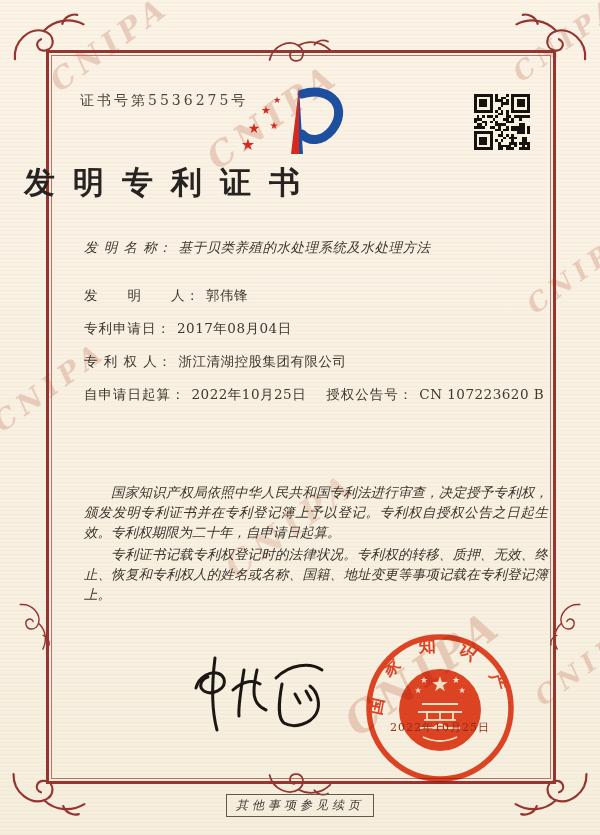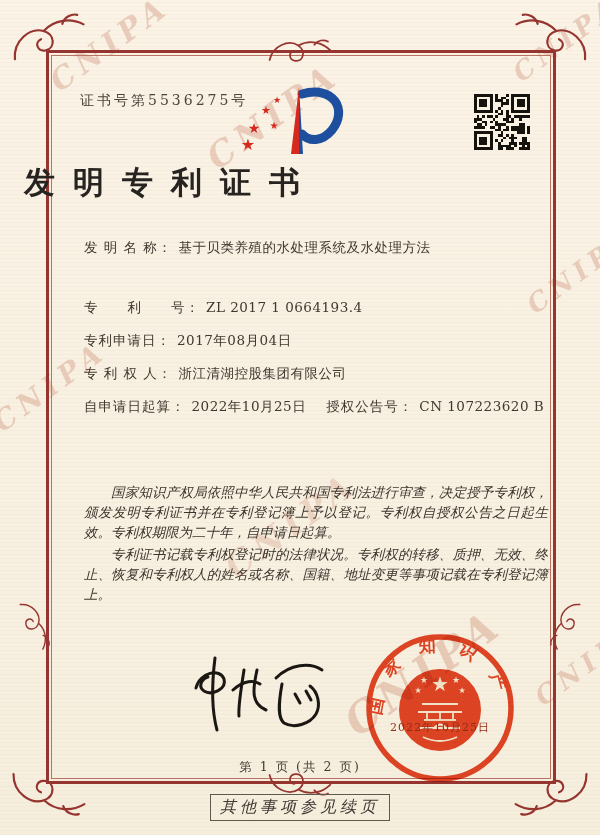--- a/index.html
+++ b/index.html
@@ -39,41 +39,41 @@
   .logo{position:absolute; left:236px; top:84px; z-index:3;}
   .qr{position:absolute; left:474px; top:94px; z-index:3; shape-rendering:crispEdges;}
   .title{
     position:absolute; left:0; right:0; top:162px; margin:0; z-index:3;
     font-size:31px; font-weight:600;
     letter-spacing:18px; padding-left:24px; color:#262320;
   }
   
   .fields{position:absolute; left:84px; right:62px; top:237px; z-index:3; font-size:13.5px; color:#3e382f;}
   .field-row{margin-bottom:13px; line-height:20px; white-space:nowrap;}
-  .field-row.first{margin-bottom:40px;}
+  .field-row.first{margin-bottom:28px;font-style:italic;}
   .flabel{letter-spacing:1px;}
   .fvalue{margin-left:6px; letter-spacing:.5px;}
   .pair1{display:inline-block; min-width:238px;}
   
   .body-text{position:absolute; left:84px; right:52px; top:482px; z-index:3;}
   .body-text p{
     margin:0 0 2px 0; font-size:13.5px; line-height:20px;
     text-indent:2em; text-align:justify; font-style:italic; color:#3a342c;
   }
   
   .signer{position:absolute; left:88px; top:670px; z-index:3; font-size:14.5px; letter-spacing:2px; line-height:28px; color:#332e27;}
   .signature{position:absolute; left:178px; top:648px; z-index:4;}
   
   .seal{position:absolute; left:363px; top:631px; z-index:5; mix-blend-mode:multiply; opacity:.93;}
   
   .page-info{position:absolute; left:0; right:0; top:759px; z-index:3; text-align:center; font-size:12.5px; letter-spacing:2px; color:#3f3a33;}
   .continuation{position:absolute; left:0; right:0; top:794px; z-index:3; text-align:center;}
   .continuation span{
     display:inline-block; border:1px solid #5f584e; padding:2px 9px;
-    font-size:16px; letter-spacing:4px; color:#3f3a33; font-style:italic;
+    font-size:12px; letter-spacing:4px; color:#3f3a33; font-style:italic;
   }
 </style>
 </head>
 <body>
 
 <div class="page">
 
   <svg width="0" height="0" style="position:absolute" aria-hidden="true">
     <defs>
       <g id="flourish" fill="none" stroke="#963530" stroke-width="2.2" stroke-linecap="round">
@@ -280,21 +280,21 @@
       </g>
   </svg>
 
   <h1 class="title">发明专利证书</h1>
 
   <div class="fields">
     <div class="field-row first">
       <span class="flabel">发 明 名 称：</span><span class="fvalue">基于贝类养殖的水处理系统及水处理方法</span>
     </div>
     <div class="field-row">
-      <span class="flabel">专　　利　　号：</span><span class="fvalue">ZL 2017 1 0664193.4</span>
+      <span class="flabel">发　　明　　人：</span><span class="fvalue">郭伟锋</span>
     </div>
     <div class="field-row">
       <span class="flabel">专利申请日：</span><span class="fvalue">2017年08月04日</span>
     </div>
     <div class="field-row">
       <span class="flabel">专 利 权 人：</span><span class="fvalue">浙江清湖控股集团有限公司</span>
     </div>
     <div class="field-row">
       <span class="pair1">
         <span class="flabel">自申请日起算：</span><span class="fvalue">2022年10月25日</span>
@@ -346,18 +346,17 @@
         <path d="M61,89 H93"></path>
         <path d="M57,97 H97"></path>
         <path d="M64,81 V89 M77,81 V89 M90,81 V89"></path>
         <path d="M71,97 q6,-7 12,0"></path>
         <path d="M60,106 Q77,114 94,106"></path>
       </g>
     </g>
     <text x="77" y="100" font-size="11" text-anchor="middle" fill="#8f2008" style="letter-spacing:1px;">2022年10月25日</text>
   </svg>
 
-  <div class="page-info">第 1 页 (共 2 页)</div>
   <div class="continuation">
     <span>其他事项参见续页</span>
   </div>
 
 </div>
 
 </body></html>

